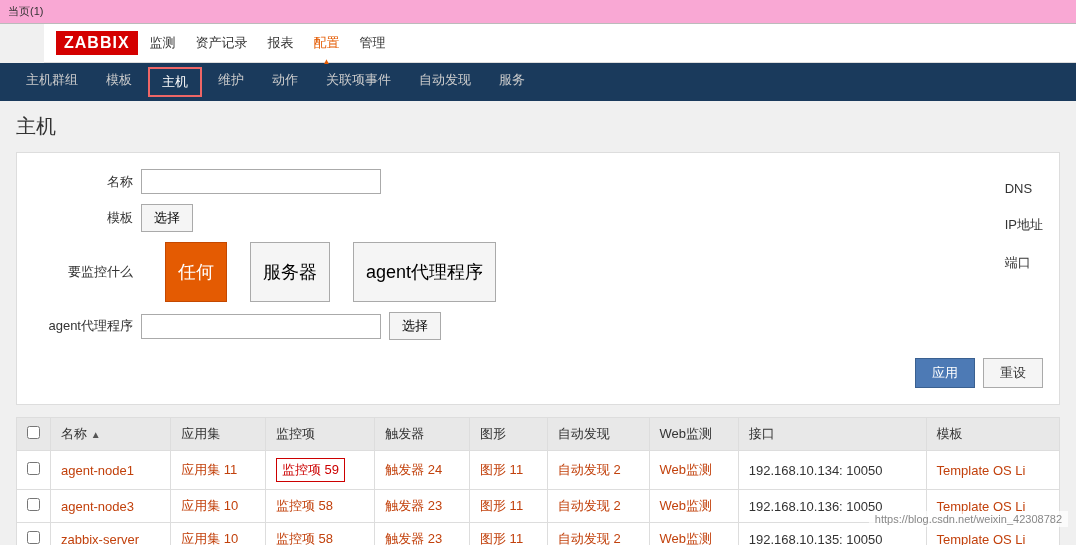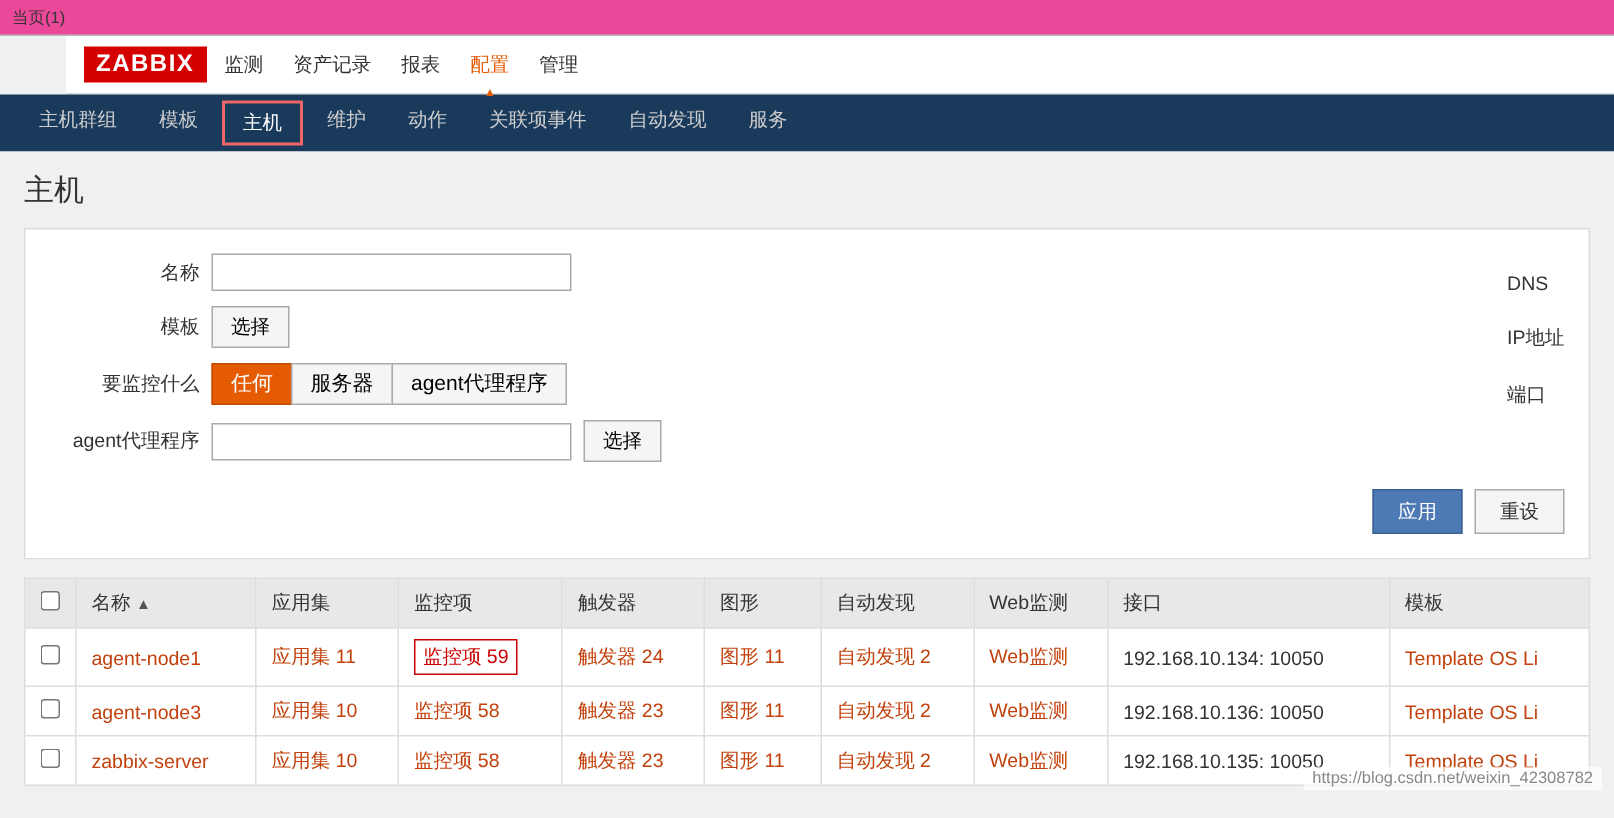--- a/index.html
+++ b/index.html
@@ -1,20 +1,20 @@
 <!DOCTYPE html>
 <html><head>
   <meta charset="utf-8">
   <style>
     * { margin: 0; padding: 0; box-sizing: border-box; }
     body { font-family: Arial, sans-serif; font-size: 13px; background: #f0f0f0; color: #333; }
 
     
     .browser-bar {
-      background: #ec4899;
+      background: #f9a8d4;
       padding: 4px 8px;
       font-size: 11px;
       color: #333;
       display: flex;
       align-items: flex-end;
       gap: 6px;
       border-bottom: 1px solid #bbb;
     }
 
     
@@ -128,24 +128,25 @@
       cursor: pointer;
       font-size: 13px;
     }
     .monitor-btn-group {
       display: flex;
       gap: 0;
     }
     .monitor-btn {
       border: 1px solid #aaa;
       background: #f5f5f5;
-      padding: 4px 12px;
+      padding: 17px 12px;
       cursor: pointer;
-      font-size: 14px;
+      font-size: 18px;
       margin-right: -1px;
+      margin-left: 24px;
     }
     .monitor-btn.active {
       background: #e45b02;
       color: #fff;
       border-color: #c44800;
     }
     .filter-actions {
       display: flex;
       justify-content: flex-end;
       gap: 8px;

